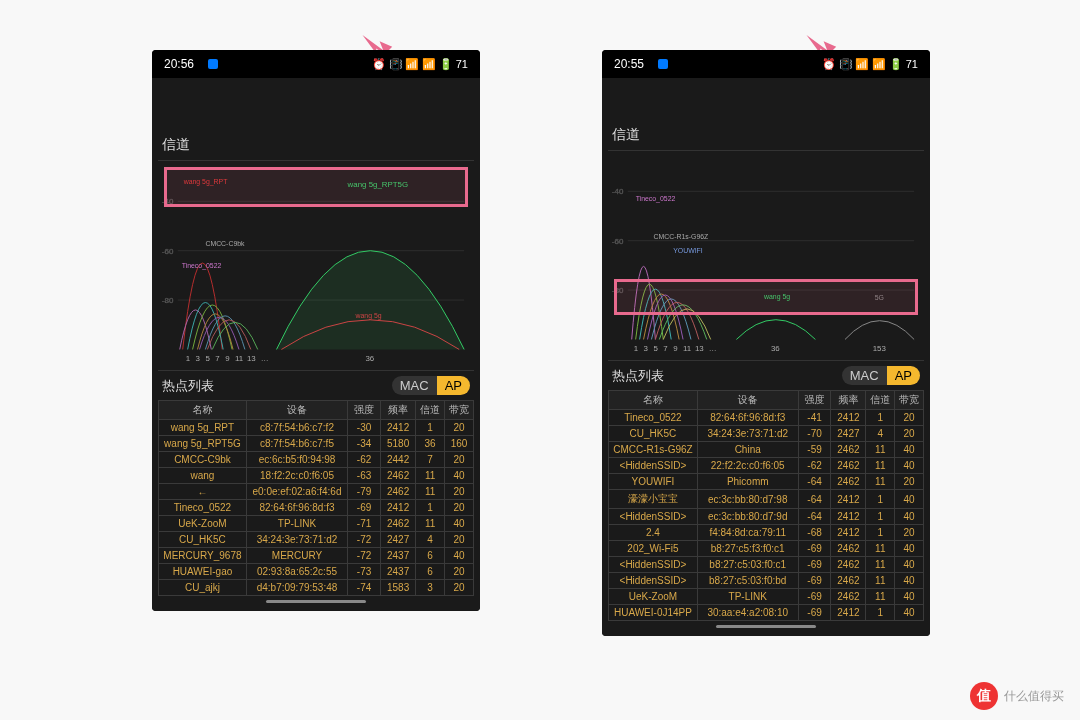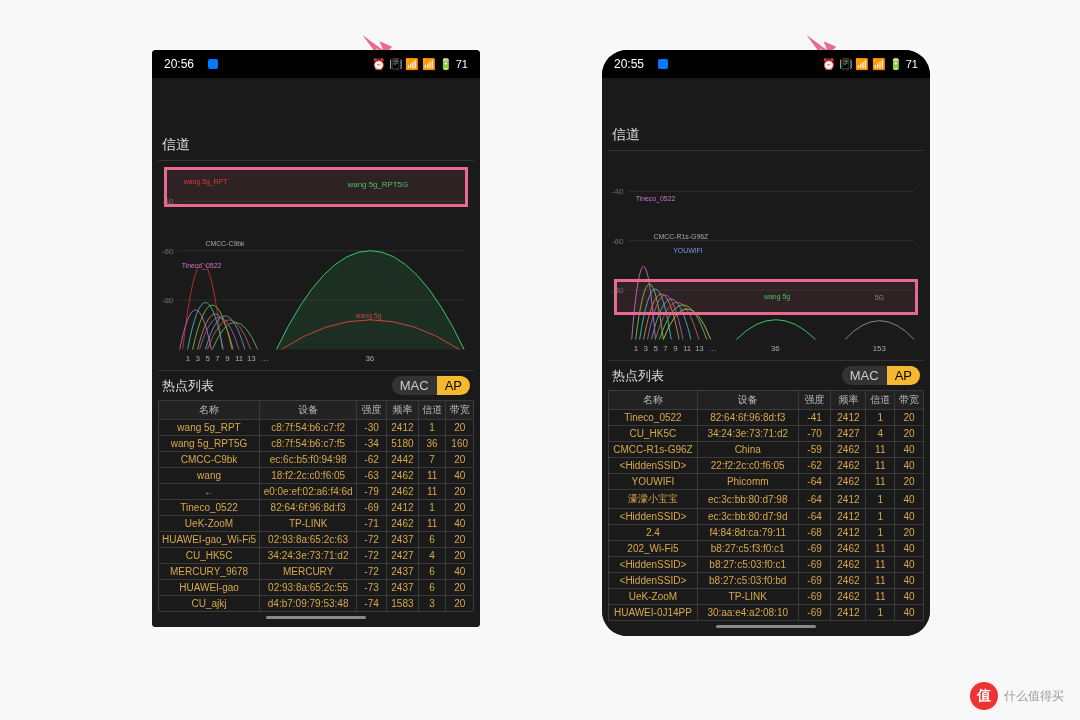--- a/index.html
+++ b/index.html
@@ -1,19 +1,19 @@
 <!DOCTYPE html>
 <html><head>
 <meta charset="utf-8">
 <style>
   * { box-sizing: border-box; margin: 0; padding: 0; }
   body { width: 1080px; height: 720px; background: #f8f8f8; font-family: -apple-system, "PingFang SC", sans-serif; position: relative; overflow: hidden; }
   .phone { position: absolute; width: 328px; background: #1a1a1a; border-radius: 4px; overflow: hidden; }
   .phone.left { left: 152px; top: 50px; }
-  .phone.right { left: 602px; top: 50px; border-radius: 25px; }
+  .phone.right { left: 602px; top: 50px; }
   .status-bar { height: 28px; background: #000; color: #fff; display: flex; align-items: center; justify-content: space-between; padding: 0 12px; font-size: 12px; }
   .status-left { display: flex; align-items: center; gap: 14px; }
   .status-right { display: flex; align-items: center; gap: 3px; font-size: 11px; }
   .loc-icon { width: 10px; height: 10px; background: #007aff; border-radius: 2px; display: inline-block; }
   .caption { position: absolute; font-size: 15px; font-weight: 500; }
   .caption.left { left: 252px; top: 104px; color: #0c0; }
   .caption.right { left: 700px; top: 104px; color: #e33; }
   .arrow { position: absolute; width: 36px; height: 28px; }
   .arrow.left { left: 358px; top: 30px; }
   .arrow.right { left: 802px; top: 30px; }
@@ -191,28 +191,20 @@
           </tr>
           <tr>
             <td>UeK-ZooM</td>
             <td>TP-LINK</td>
             <td>-71</td>
             <td>2462</td>
             <td>11</td>
             <td>40</td>
           </tr>
           <tr>
-            <td>HUAWEI-gao_Wi-Fi5</td>
-            <td>02:93:8a:65:2c:63</td>
-            <td>-72</td>
-            <td>2437</td>
-            <td>6</td>
-            <td>20</td>
-          </tr>
-          <tr>
             <td>CU_HK5C</td>
             <td>34:24:3e:73:71:d2</td>
             <td>-72</td>
             <td>2427</td>
             <td>4</td>
             <td>20</td>
           </tr>
           <tr>
             <td>MERCURY_9678</td>
             <td>MERCURY</td>

